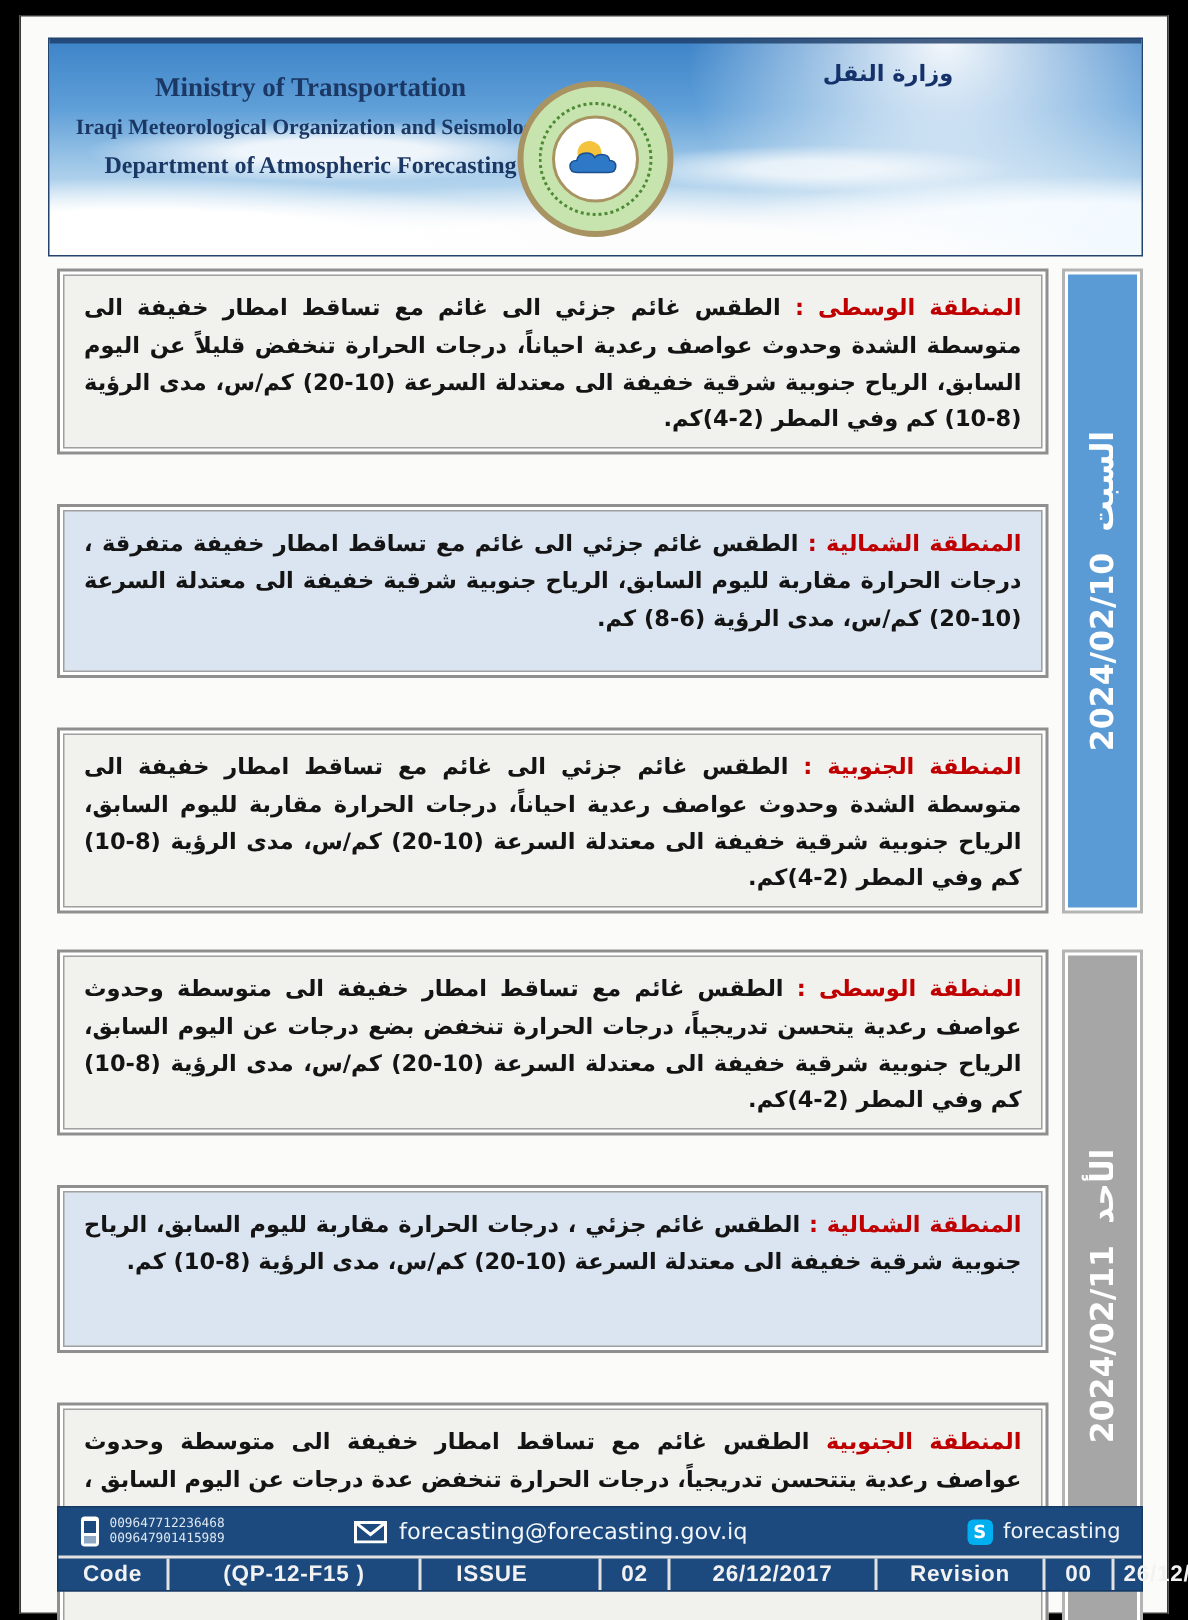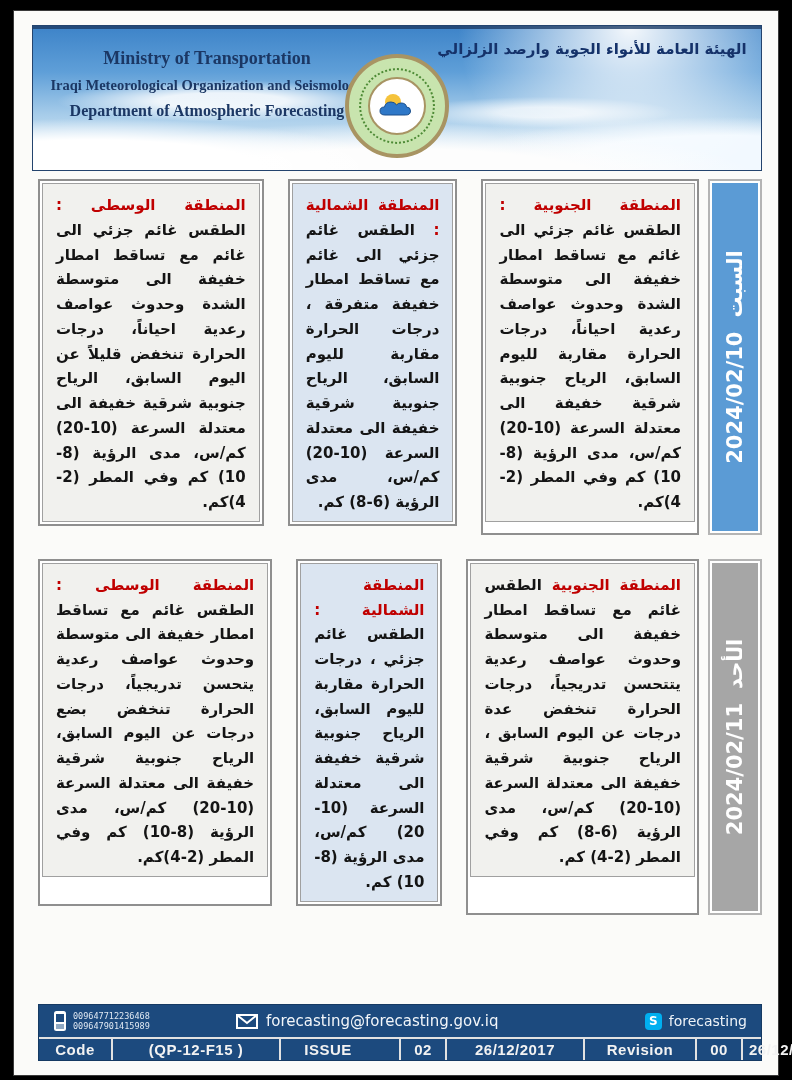--- a/index.html
+++ b/index.html
@@ -49,21 +49,21 @@
     width:72px;height:72px;border-radius:50%;border:2px dotted #4d8a35;
     display:flex;align-items:center;justify-content:center;
   }
   .logo-core{
     width:58px;height:58px;border-radius:50%;background:#fff;border:2px solid #a89463;
     display:flex;align-items:center;justify-content:center;box-sizing:border-box;
   }
   
   .main{position:absolute;left:24px;right:16px;top:168px;}
   .section{display:flex;gap:9px;margin-bottom:24px;align-items:stretch;}
-  .boxes{flex:1;display:flex;gap:24px;}
+  .boxes{flex:1;display:flex;flex-direction:column;gap:24px;}
   .fbox{border:2px solid #8f8f8f;background:#fff;padding:2px;margin-bottom:9px;}
   .fbox:last-child{margin-bottom:0;}
   .fbox-inner{
     border:1px solid #a0a0a0;padding:9px 13px 6px 13px;box-sizing:border-box;
     direction:rtl;text-align:justify;color:#141414;
     font-weight:bold;font-size:15px;line-height:1.65;
   }
   .fill-plain .fbox-inner{background:#f1f1ee;}
   .fill-blue  .fbox-inner{background:#dbe5f1;}
   .region{color:#c00000;}
@@ -124,21 +124,21 @@
       <div class="logo-ring">
         <div class="logo-core">
           <svg width="40" height="30" viewBox="0 0 40 30">
             <circle cx="16" cy="11" r="8" fill="#f5c33b"></circle>
             <path d="M8 24 q-5 0 -5 -4 q0 -4 4.5 -4 q1 -5 6.5 -5 q4 0 5.5 3 q1.5 -2 4.5 -2 q5 0 5.5 4 q4 0 4 4 q0 4 -5 4 z" fill="#2e78c8" stroke="#1b4f8c" stroke-width="1"></path>
           </svg>
         </div>
       </div>
     </div>
     <div class="header-ar" dir="rtl">
-      <div class="l2">الهيئة العامة للأنواء الجوية وارصد الزلزالي</div>
+      <div class="l1">وزارة النقل</div>
     </div>
   </div>
 
   <div class="main">
 
     <div class="section">
       <div class="boxes">
         <div class="fbox fill-plain">
           <div class="fbox-inner h1"><span class="region">المنطقة الوسطى :</span> <span>الطقس غائم جزئي الى غائم مع تساقط امطار خفيفة الى متوسطة الشدة وحدوث عواصف رعدية احياناً، درجات الحرارة  تنخفض قليلاً عن اليوم السابق، الرياح جنوبية شرقية خفيفة الى معتدلة السرعة (10-20) كم/س، مدى الرؤية (8-10) كم وفي المطر (2-4)كم.</span></div>
         </div>

